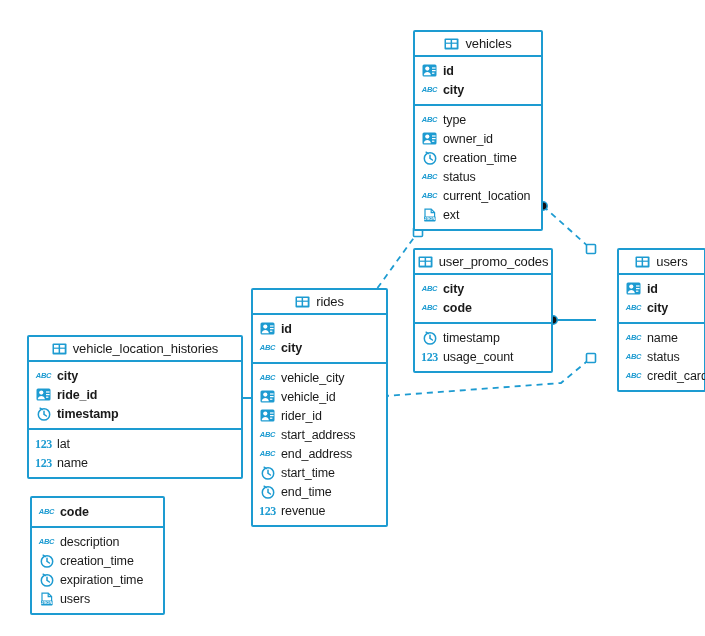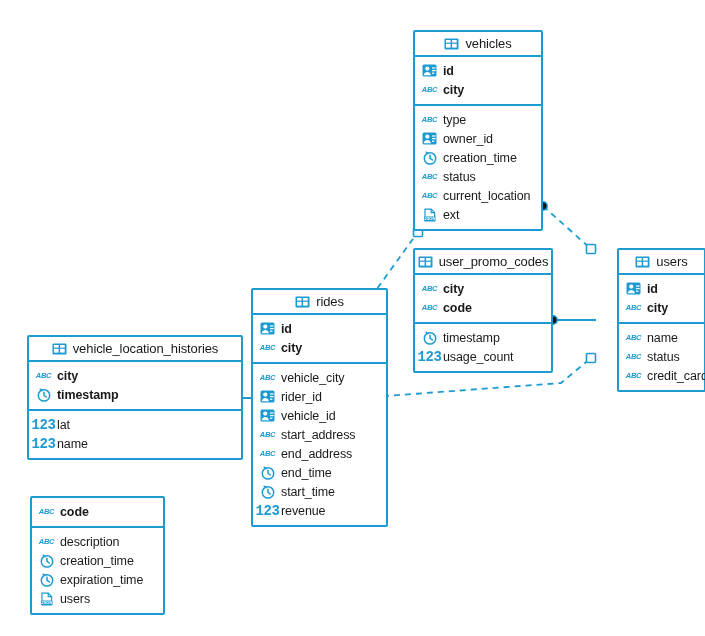--- a/index.html
+++ b/index.html
@@ -88,22 +88,22 @@
   .abc-glyph {
     font-family: "Liberation Sans", sans-serif;
     font-size: 7.5px;
     font-weight: bold;
     color: #1d9bd1;
     letter-spacing: -0.3px;
     line-height: 1;
     font-style: italic;
   }
   .num-glyph {
-    font-family: Liberation Mono, monospace;
-    font-size: 14px;
+    font-family: Liberation Serif, serif;
+    font-size: 12px;
     font-weight: bold;
     color: #1d9bd1;
     letter-spacing: -0.4px;
     line-height: 1;
   }
 </style>
 </head>
 <body>
 
 <div id="canvas">
@@ -367,66 +367,66 @@
           <span class="ficon">
             <svg width="15" height="13" viewBox="0 0 15 13">
               <rect x="0.5" y="0.5" width="14" height="12" rx="1.5" fill="#1d9bd1"></rect>
               <circle cx="5.3" cy="4.6" r="2.1" fill="#ffffff"></circle>
               <path d="M1.7 11.2c0.4-2.3 2-3.2 3.6-3.2s3.2 0.9 3.6 3.2z" fill="#ffffff"></path>
               <rect x="10" y="3.4" width="3.6" height="1.2" fill="#ffffff"></rect>
               <rect x="10" y="6.0" width="3.6" height="1.2" fill="#ffffff"></rect>
               <rect x="10" y="8.6" width="2.4" height="1.2" fill="#ffffff"></rect>
             </svg>
           </span>
+          <span class="field-label">vehicle_id</span>
+        </div>
+        <div class="field-row">
+          <span class="ficon">
+            <svg width="15" height="13" viewBox="0 0 15 13">
+              <rect x="0.5" y="0.5" width="14" height="12" rx="1.5" fill="#1d9bd1"></rect>
+              <circle cx="5.3" cy="4.6" r="2.1" fill="#ffffff"></circle>
+              <path d="M1.7 11.2c0.4-2.3 2-3.2 3.6-3.2s3.2 0.9 3.6 3.2z" fill="#ffffff"></path>
+              <rect x="10" y="3.4" width="3.6" height="1.2" fill="#ffffff"></rect>
+              <rect x="10" y="6.0" width="3.6" height="1.2" fill="#ffffff"></rect>
+              <rect x="10" y="8.6" width="2.4" height="1.2" fill="#ffffff"></rect>
+            </svg>
+          </span>
           <span class="field-label">rider_id</span>
         </div>
         <div class="field-row">
           <span class="ficon">
-            <svg width="15" height="13" viewBox="0 0 15 13">
-              <rect x="0.5" y="0.5" width="14" height="12" rx="1.5" fill="#1d9bd1"></rect>
-              <circle cx="5.3" cy="4.6" r="2.1" fill="#ffffff"></circle>
-              <path d="M1.7 11.2c0.4-2.3 2-3.2 3.6-3.2s3.2 0.9 3.6 3.2z" fill="#ffffff"></path>
-              <rect x="10" y="3.4" width="3.6" height="1.2" fill="#ffffff"></rect>
-              <rect x="10" y="6.0" width="3.6" height="1.2" fill="#ffffff"></rect>
-              <rect x="10" y="8.6" width="2.4" height="1.2" fill="#ffffff"></rect>
-            </svg>
-          </span>
-          <span class="field-label">vehicle_id</span>
-        </div>
-        <div class="field-row">
-          <span class="ficon">
             <span class="abc-glyph">ABC</span>
           </span>
           <span class="field-label">start_address</span>
         </div>
         <div class="field-row">
           <span class="ficon">
             <span class="abc-glyph">ABC</span>
           </span>
           <span class="field-label">end_address</span>
         </div>
         <div class="field-row">
           <span class="ficon">
             <svg width="14" height="14" viewBox="0 0 14 14">
               <circle cx="7" cy="7.4" r="5.7" fill="none" stroke="#1d9bd1" stroke-width="1.5"></circle>
               <path d="M7 4.2V7.4l2.4 1.6" fill="none" stroke="#1d9bd1" stroke-width="1.5" stroke-linecap="round"></path>
               <path d="M3.1 1.2 L5.4 2.6" stroke="#1d9bd1" stroke-width="1.4" stroke-linecap="round"></path>
             </svg>
           </span>
+          <span class="field-label">start_time</span>
+        </div>
+        <div class="field-row">
+          <span class="ficon">
+            <svg width="14" height="14" viewBox="0 0 14 14">
+              <circle cx="7" cy="7.4" r="5.7" fill="none" stroke="#1d9bd1" stroke-width="1.5"></circle>
+              <path d="M7 4.2V7.4l2.4 1.6" fill="none" stroke="#1d9bd1" stroke-width="1.5" stroke-linecap="round"></path>
+              <path d="M3.1 1.2 L5.4 2.6" stroke="#1d9bd1" stroke-width="1.4" stroke-linecap="round"></path>
+            </svg>
+          </span>
           <span class="field-label">end_time</span>
-        </div>
-        <div class="field-row">
-          <span class="ficon">
-            <svg width="14" height="14" viewBox="0 0 14 14">
-              <circle cx="7" cy="7.4" r="5.7" fill="none" stroke="#1d9bd1" stroke-width="1.5"></circle>
-              <path d="M7 4.2V7.4l2.4 1.6" fill="none" stroke="#1d9bd1" stroke-width="1.5" stroke-linecap="round"></path>
-              <path d="M3.1 1.2 L5.4 2.6" stroke="#1d9bd1" stroke-width="1.4" stroke-linecap="round"></path>
-            </svg>
-          </span>
-          <span class="field-label">start_time</span>
         </div>
         <div class="field-row">
           <span class="ficon">
             <span class="num-glyph">123</span>
           </span>
           <span class="field-label">revenue</span>
         </div>
       </div>
     </div>
     <div class="table-node" style="left: 27px; top: 335px; width: 216px;">
@@ -444,20 +444,33 @@
       </div>
       <div class="tbl-section keys">
         <div class="field-row pk">
           <span class="ficon">
             <span class="abc-glyph">ABC</span>
           </span>
           <span class="field-label">city</span>
         </div>
         <div class="field-row pk">
           <span class="ficon">
+            <svg width="15" height="13" viewBox="0 0 15 13">
+              <rect x="0.5" y="0.5" width="14" height="12" rx="1.5" fill="#1d9bd1"></rect>
+              <circle cx="5.3" cy="4.6" r="2.1" fill="#ffffff"></circle>
+              <path d="M1.7 11.2c0.4-2.3 2-3.2 3.6-3.2s3.2 0.9 3.6 3.2z" fill="#ffffff"></path>
+              <rect x="10" y="3.4" width="3.6" height="1.2" fill="#ffffff"></rect>
+              <rect x="10" y="6.0" width="3.6" height="1.2" fill="#ffffff"></rect>
+              <rect x="10" y="8.6" width="2.4" height="1.2" fill="#ffffff"></rect>
+            </svg>
+          </span>
+          <span class="field-label">ride_id</span>
+        </div>
+        <div class="field-row pk">
+          <span class="ficon">
             <svg width="14" height="14" viewBox="0 0 14 14">
               <circle cx="7" cy="7.4" r="5.7" fill="none" stroke="#1d9bd1" stroke-width="1.5"></circle>
               <path d="M7 4.2V7.4l2.4 1.6" fill="none" stroke="#1d9bd1" stroke-width="1.5" stroke-linecap="round"></path>
               <path d="M3.1 1.2 L5.4 2.6" stroke="#1d9bd1" stroke-width="1.4" stroke-linecap="round"></path>
             </svg>
           </span>
           <span class="field-label">timestamp</span>
         </div>
       </div>
       <div class="tbl-section cols">

